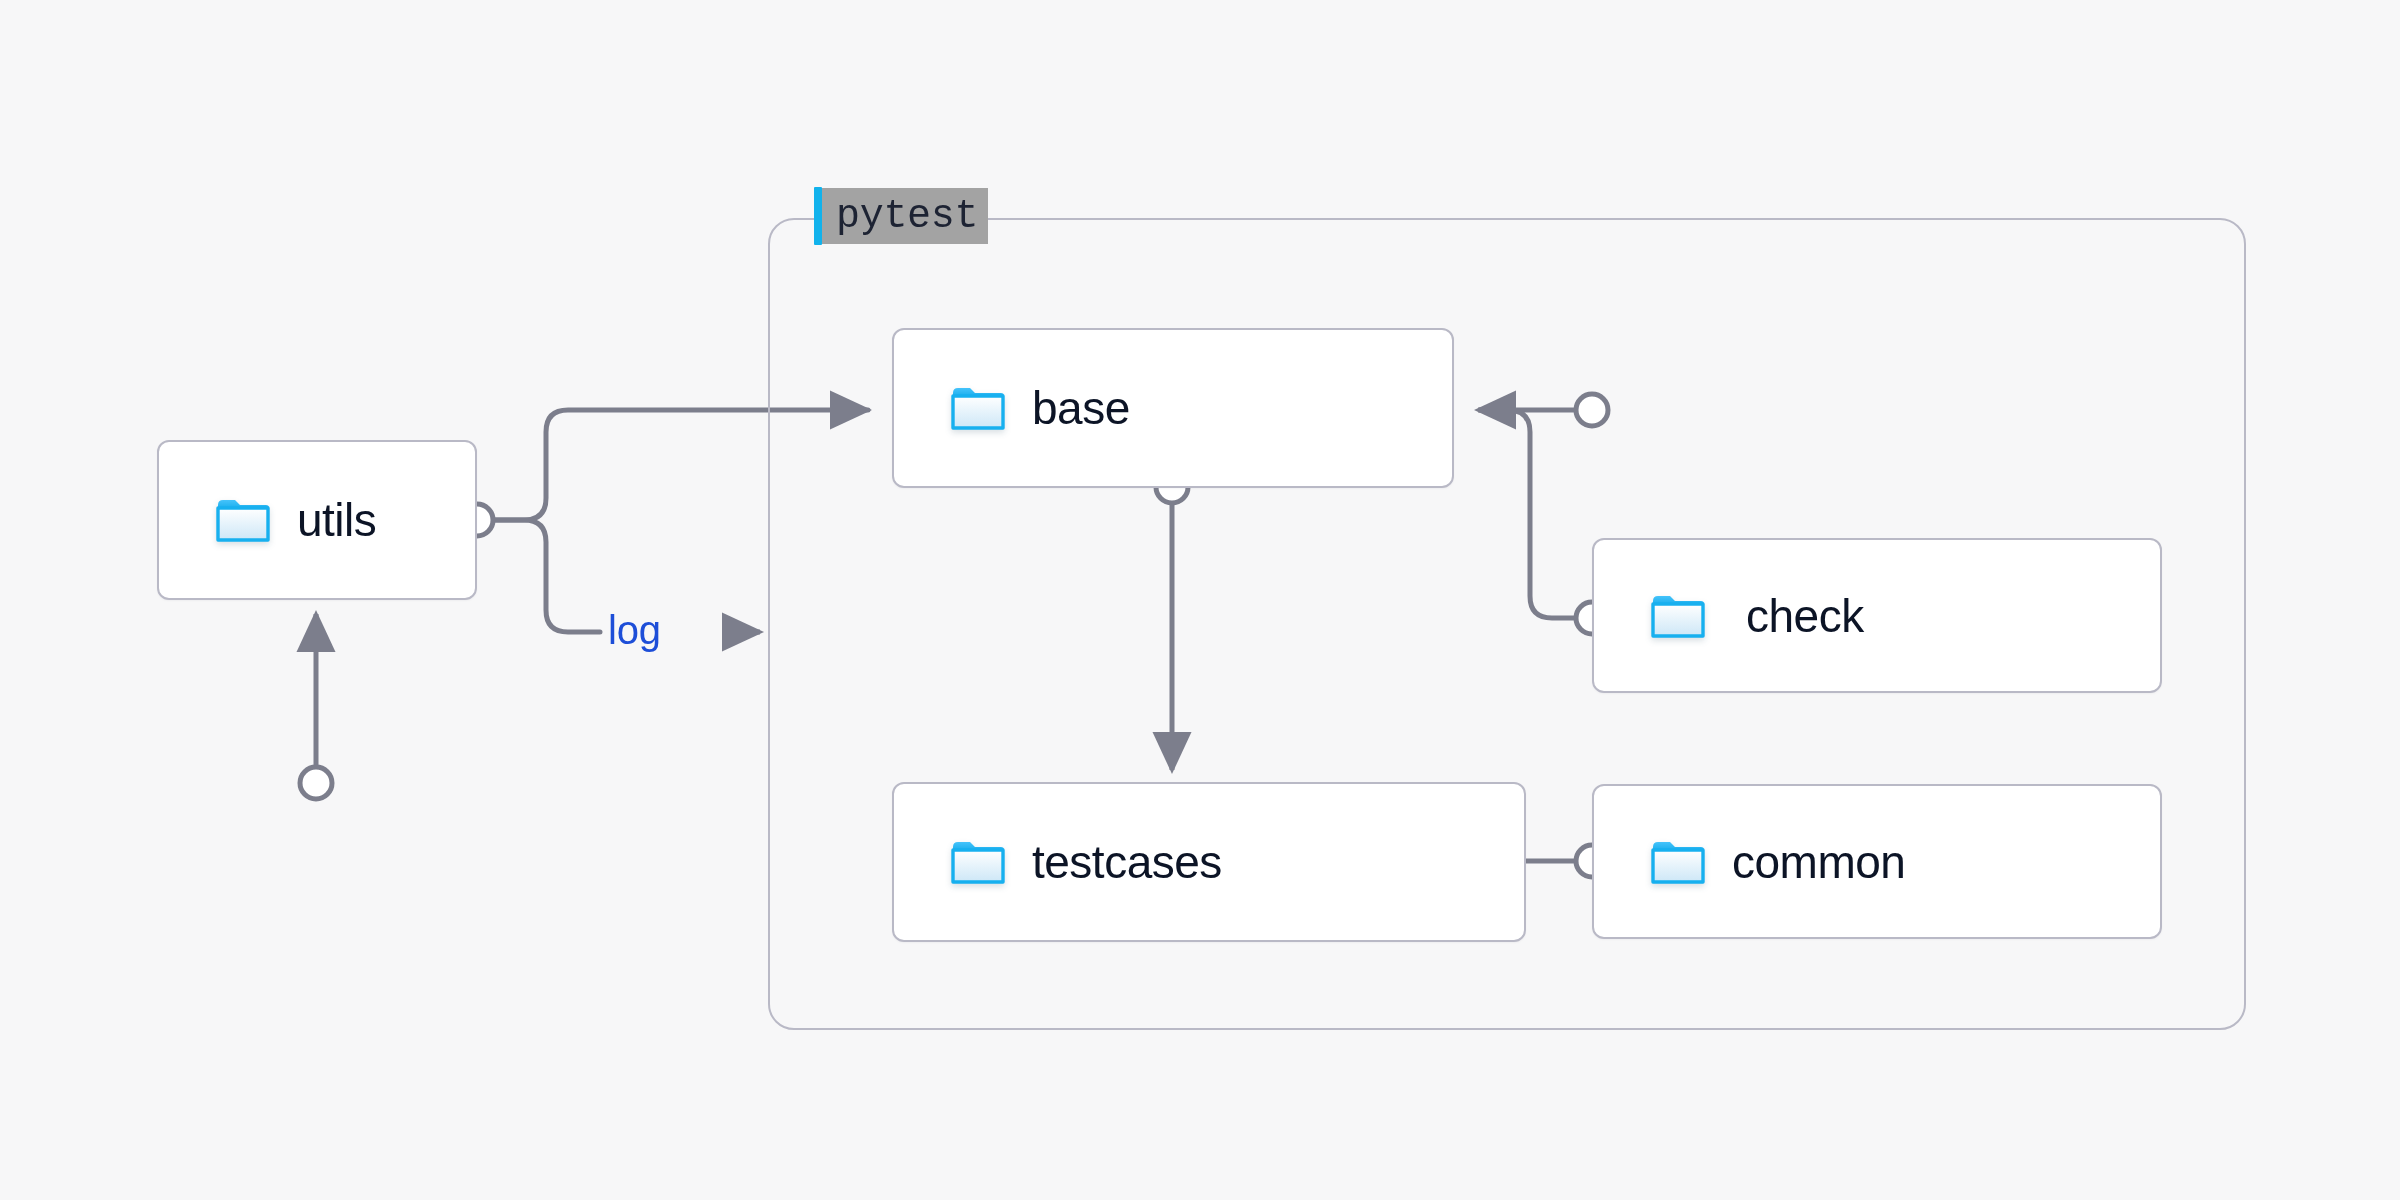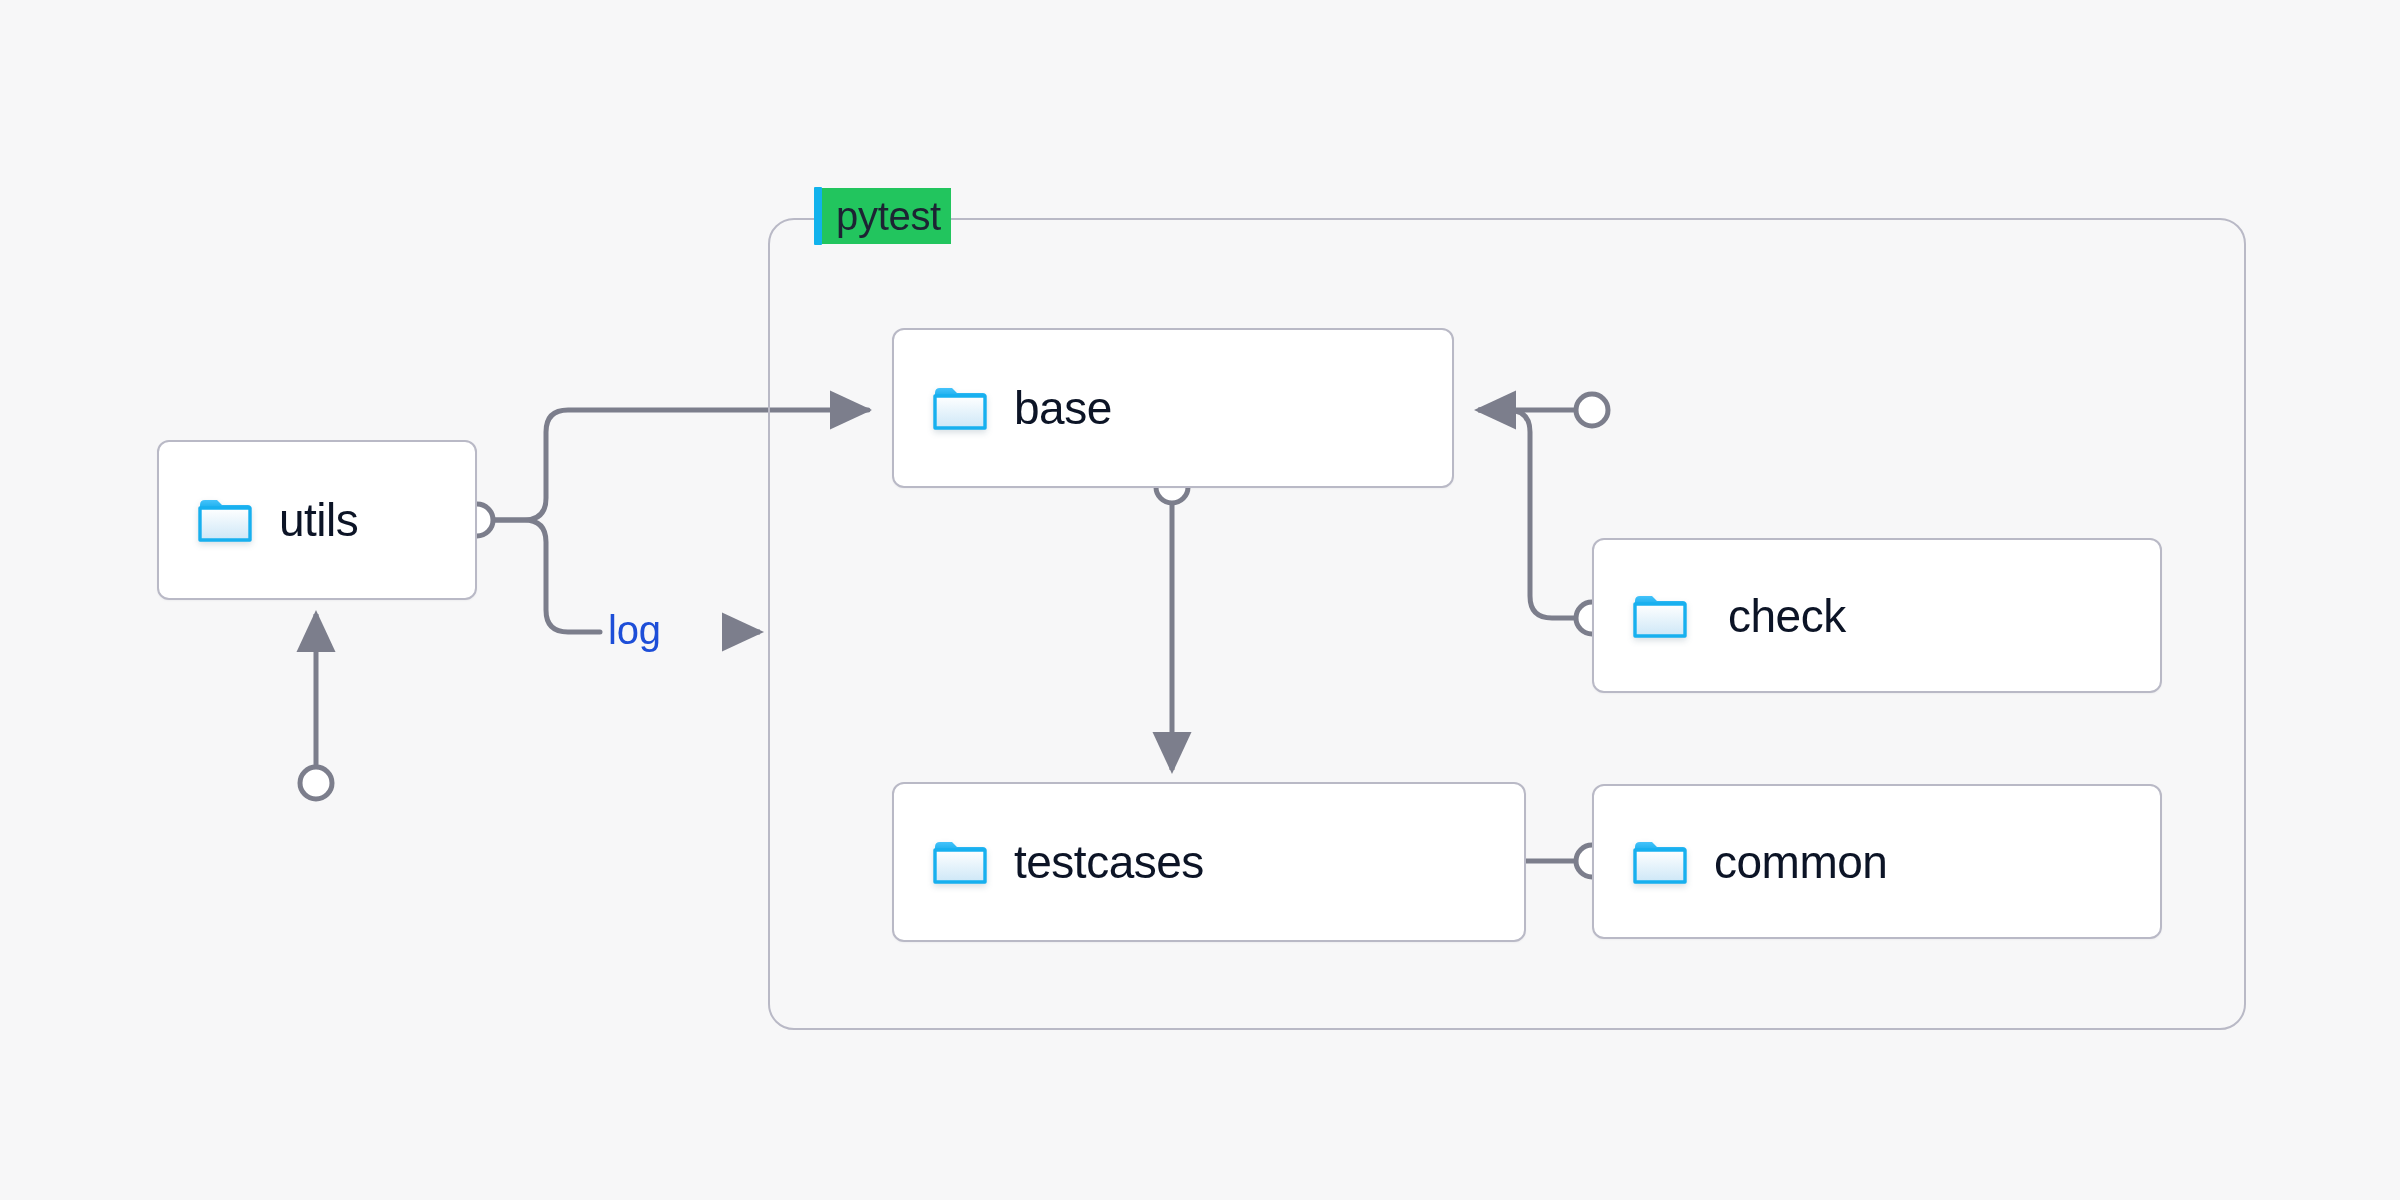--- a/index.html
+++ b/index.html
@@ -28,23 +28,24 @@
     box-sizing: border-box;
     border: 2px solid #b9b9c6;
     border-radius: 26px;
     background: transparent;
   }
   .group-label {
     position: absolute;
     display: flex;
     align-items: center;
     gap: 14px;
-    background: #22c55e;
+    background: #a3a3a3;
     padding: 0 10px 0 0;
     height: 56px;
+    font-family: Liberation Mono, monospace;
   }
   .group-accent {
     width: 8px;
     height: 58px;
     background: #11b2ec;
     border-radius: 1px;
     flex: none;
   }
   .group-title {
     font-size: 40px;
@@ -55,21 +56,21 @@
   }
   
   .node {
     position: absolute;
     box-sizing: border-box;
     background: #ffffff;
     border: 2px solid #b9b9c6;
     border-radius: 12px;
     display: flex;
     align-items: center;
-    padding-left: 38px;
+    padding-left: 56px;
     gap: 26px;
     box-shadow: 0 1px 2px rgba(25,28,45,0.04);
   }
   .node-label {
     font-size: 46px;
     line-height: 1;
     color: #0c1426;
     letter-spacing: -0.5px;
     font-weight: 500;
     white-space: nowrap;

